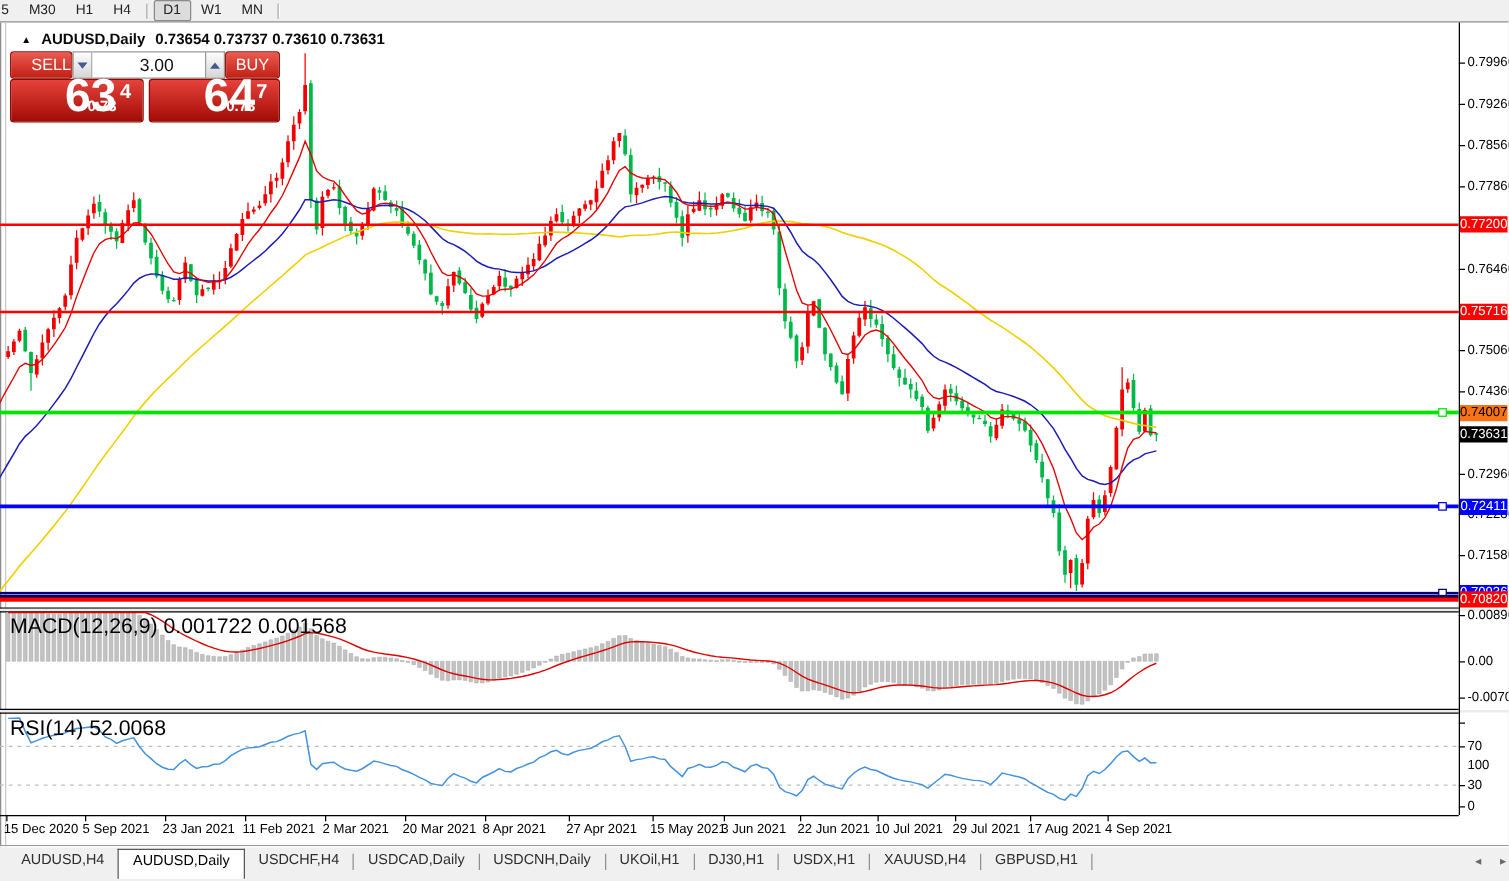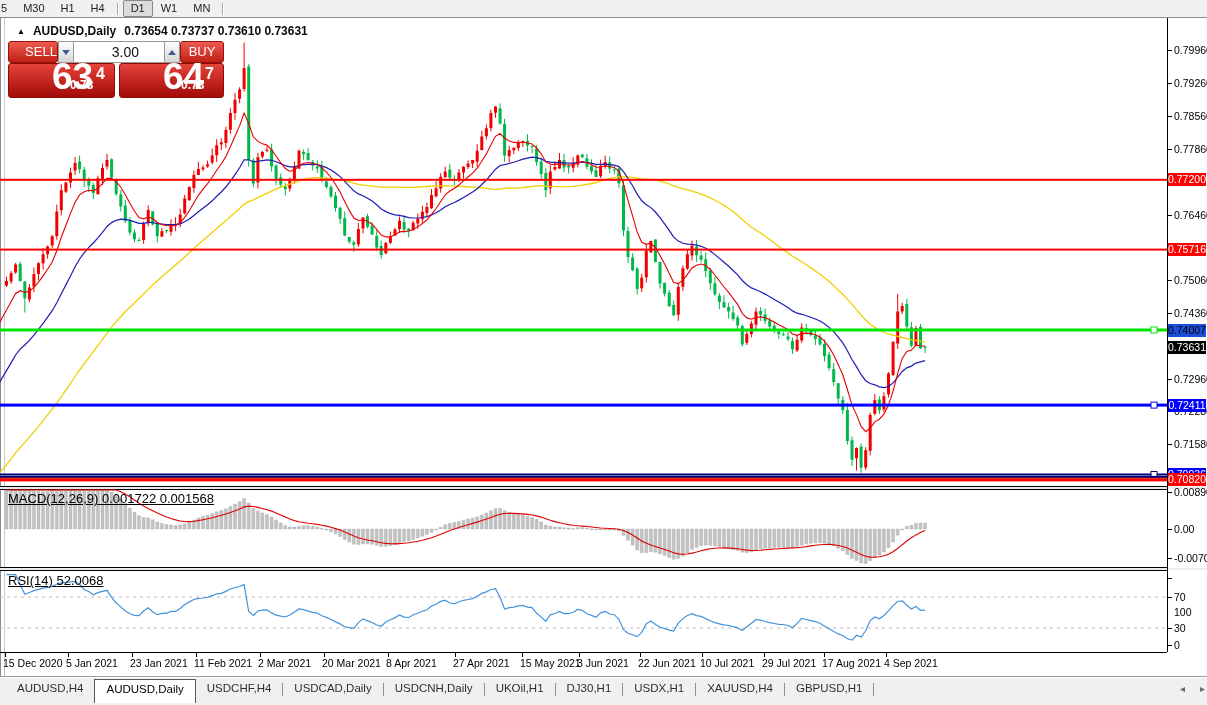--- a/index.html
+++ b/index.html
@@ -29,21 +29,21 @@
   .price-box{position:absolute;top:22px;height:35px;background:linear-gradient(#e5423b,#a30b06);border:1px solid #8d0b05;border-radius:3px;color:#fff;box-sizing:border-box;}
   #sell-box{left:0;width:107px;}
   #buy-box{left:111px;width:105px;}
   .pb-prefix{position:absolute;left:13px;bottom:5px;font-size:12px;font-weight:bold;margin-left:48px;}
   .pb-big{position:absolute;left:43px;top:-7px;font-size:37px;font-weight:bold;line-height:40px;}
   .pb-sup{position:absolute;right:9px;top:1px;font-size:16px;font-weight:bold;}
   
   svg{position:absolute;left:0;}
   .pane-border{position:absolute;left:0;width:1167px;height:1px;background:#000;}
   .pane-gap{position:absolute;left:0;width:1207px;background:#ececec;}
-  .ind-label{position:absolute;left:8px;font-size:13px;color:#000;z-index:5;text-decoration:underline;}
+  .ind-label{position:absolute;left:8px;font-size:17px;color:#000;z-index:5;}
   
   #yaxis{position:absolute;left:0;top:0;width:1207px;height:705px;pointer-events:none;z-index:4;}
   .ax-vline{position:absolute;left:1167px;top:18px;width:1px;height:634px;background:#000;}
   .ax-tick{position:absolute;left:1167px;width:5px;height:1px;background:#000;}
   .ax-lbl{position:absolute;left:1174px;font-size:10.5px;color:#000;white-space:nowrap;}
   .lvl-lbl{position:absolute;left:1168px;width:38px;height:13px;font-size:10.5px;text-align:center;line-height:13px;white-space:nowrap;}
   
   .date-lbl{position:absolute;top:657px;font-size:10.5px;color:#000;white-space:nowrap;}
   .date-tick{position:absolute;top:652px;width:1px;height:5px;background:#000;}
   
@@ -171,21 +171,21 @@
       <div class="ax-tick" style="top: 313.424px;"></div>
       <div class="ax-lbl" style="top: 307.424px;">0.74360</div>
       <div class="ax-tick" style="top: 379.28px;"></div>
       <div class="ax-lbl" style="top: 373.28px;">0.72960</div>
       <div class="ax-tick" style="top: 411.267px;"></div>
       <div class="ax-lbl" style="top: 405.267px;">0.72280</div>
       <div class="ax-tick" style="top: 444.195px;"></div>
       <div class="ax-lbl" style="top: 438.195px;">0.71580</div>
       <div class="lvl-lbl" style="top: 173.33px; background: rgb(255, 0, 0); color: rgb(255, 255, 255);">0.77200</div>
       <div class="lvl-lbl" style="top: 243.138px; background: rgb(255, 0, 0); color: rgb(255, 255, 255);">0.75716</div>
-      <div class="lvl-lbl" style="top: 323.529px; background: #1d4ed8; color: rgb(0, 0, 0);">0.74007</div>
+      <div class="lvl-lbl" style="top: 323.529px; background: #f97316; color: rgb(0, 0, 0);">0.74007</div>
       <div class="lvl-lbl" style="top: 398.605px; background: rgb(0, 0, 255); color: rgb(255, 255, 255);">0.72411</div>
       <div class="lvl-lbl" style="top: 467.989px; background: rgb(0, 0, 255); color: rgb(255, 255, 255);">0.70936</div>
       <div class="lvl-lbl" style="top: 473.446px; background: rgb(255, 0, 0); color: rgb(255, 255, 255);">0.70820</div>
       <div class="lvl-lbl" style="top: 341.216px; background: rgb(0, 0, 0); color: rgb(255, 255, 255);">0.73631</div>
       <div class="ax-tick" style="top: 492.048px;"></div>
       <div class="ax-lbl" style="top: 486.048px;">0.008904</div>
       <div class="ax-tick" style="top: 529px;"></div>
       <div class="ax-lbl" style="top: 523px;">0.00</div>
       <div class="ax-tick" style="top: 558.091px;"></div>
       <div class="ax-lbl" style="top: 552.091px;">-0.00701</div>
@@ -195,21 +195,21 @@
       <div class="ax-lbl" style="top: 591px;">70</div>
       <div class="ax-tick" style="top: 628px;"></div>
       <div class="ax-lbl" style="top: 622px;">30</div>
       <div class="ax-tick" style="top: 645px;"></div>
       <div class="ax-lbl" style="top: 639px;">0</div>
     </div>
   <div id="xaxis">
       <div class="date-tick" style="left: 5px;"></div>
       <div class="date-lbl" style="left: 3px;">15 Dec 2020</div>
       <div class="date-tick" style="left: 68px;"></div>
-      <div class="date-lbl" style="left: 66px;">5 Jan 2021</div>
+      <div class="date-lbl" style="left: 66px;">5 Sep 2021</div>
       <div class="date-tick" style="left: 132px;"></div>
       <div class="date-lbl" style="left: 130px;">23 Jan 2021</div>
       <div class="date-tick" style="left: 196px;"></div>
       <div class="date-lbl" style="left: 194px;">11 Feb 2021</div>
       <div class="date-tick" style="left: 260px;"></div>
       <div class="date-lbl" style="left: 258px;">2 Mar 2021</div>
       <div class="date-tick" style="left: 324px;"></div>
       <div class="date-lbl" style="left: 322px; text-align: center;">20 Mar 2021</div>
       <div class="date-tick" style="left: 388px;"></div>
       <div class="date-lbl" style="left: 386px;">8 Apr 2021</div>

